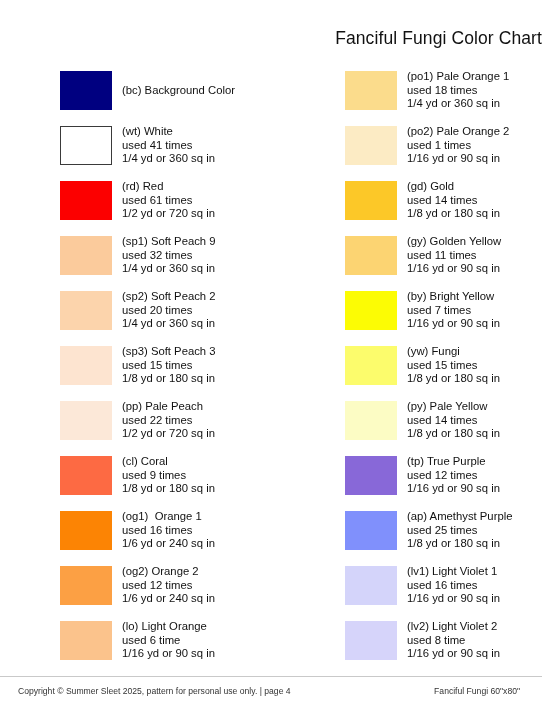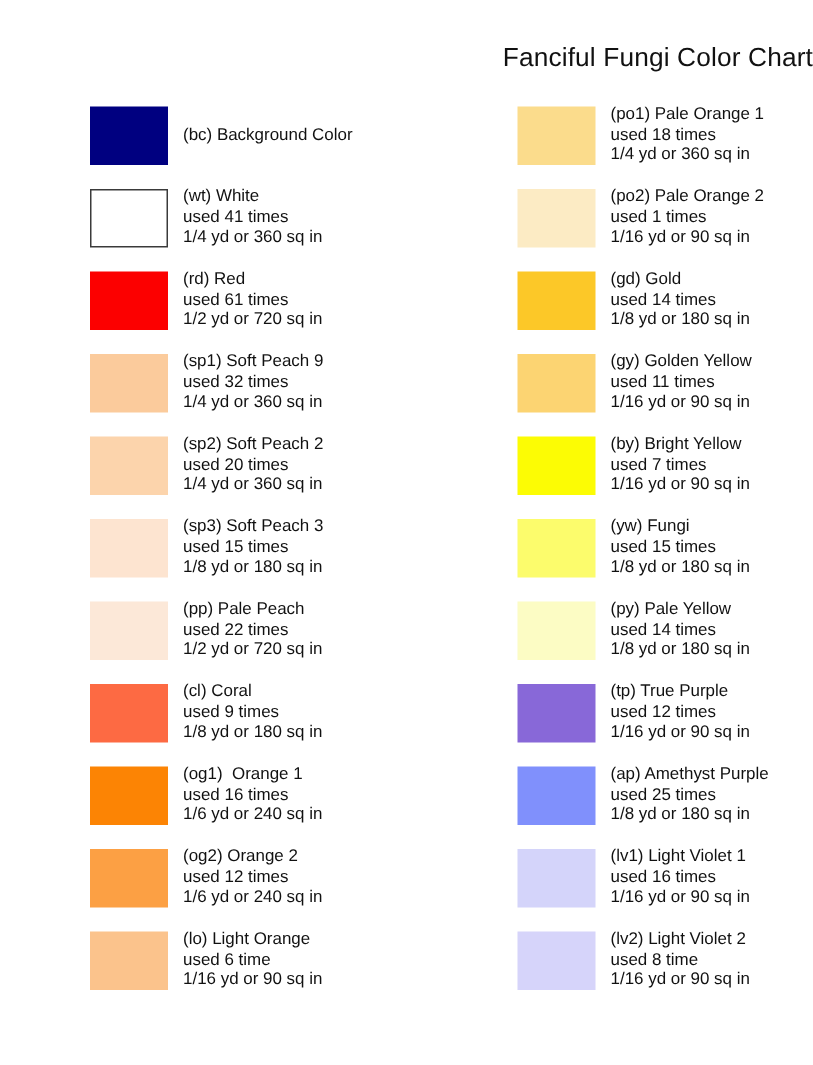--- a/index.html
+++ b/index.html
@@ -248,14 +248,18 @@
         </div>
         <div class="legend-row">
           <div class="swatch-cell">
             <div class="swatch" style="background-color: rgb(214, 212, 250);"></div>
           </div>
           <div class="entry-text"><span class="entry-name">(lv2) Light Violet 2</span><span class="entry-used">used 8 time</span><span class="entry-yardage">1/16 yd or 90 sq in</span></div>
         </div>
       </div>
   </div>
 
+  <div id="footer">
+    <div id="footer-left">Copyright © Summer Sleet 2025, pattern for personal use only. | page 4</div>
+    <div id="footer-right">Fanciful Fungi 60"x80"</div>
+  </div>
 
 </div>
 
 </body></html>

